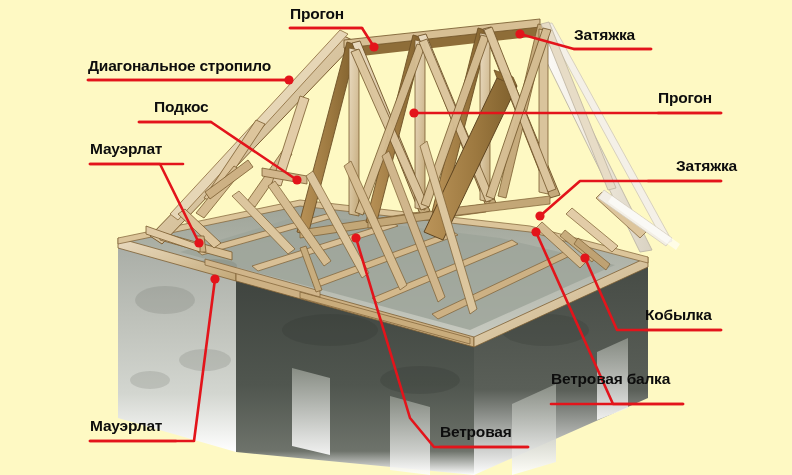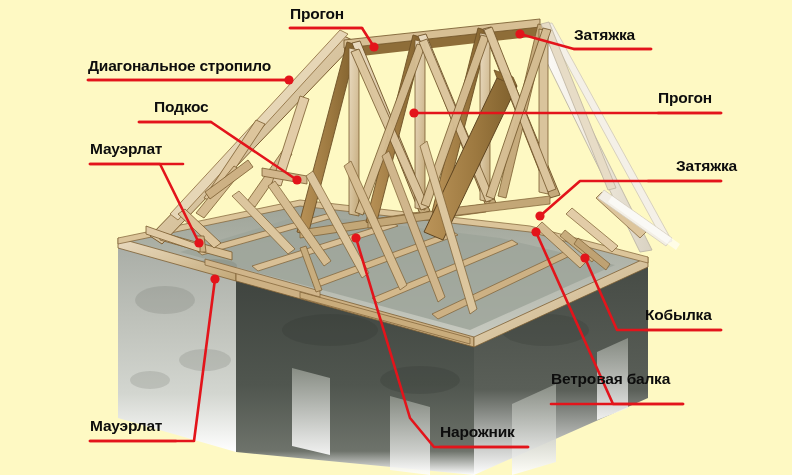--- a/index.html
+++ b/index.html
@@ -271,17 +271,17 @@
   <div id="label-layer">
       <div class="callout-label" style="left: 290px; top: 6px;">Прогон</div>
       <div class="callout-label" style="left: 574px; top: 27px;">Затяжка</div>
       <div class="callout-label" style="left: 88px; top: 58px;">Диагональное стропило</div>
       <div class="callout-label" style="left: 658px; top: 90px;">Прогон</div>
       <div class="callout-label" style="left: 154px; top: 99px;">Подкос</div>
       <div class="callout-label" style="left: 676px; top: 158px;">Затяжка</div>
       <div class="callout-label" style="left: 90px; top: 141px;">Мауэрлат</div>
       <div class="callout-label" style="left: 645px; top: 307px;">Кобылка</div>
       <div class="callout-label" style="left: 551px; top: 371px; text-align: right;">Ветровая балка</div>
-      <div class="callout-label" style="left: 440px; top: 424px;">Нарожник</div>
+      <div class="callout-label" style="left: 440px; top: 424px;">Ветровая</div>
       <div class="callout-label" style="left: 90px; top: 418px; text-align: center;">Мауэрлат</div>
     </div>
 
 </div>
 
 </body></html>

